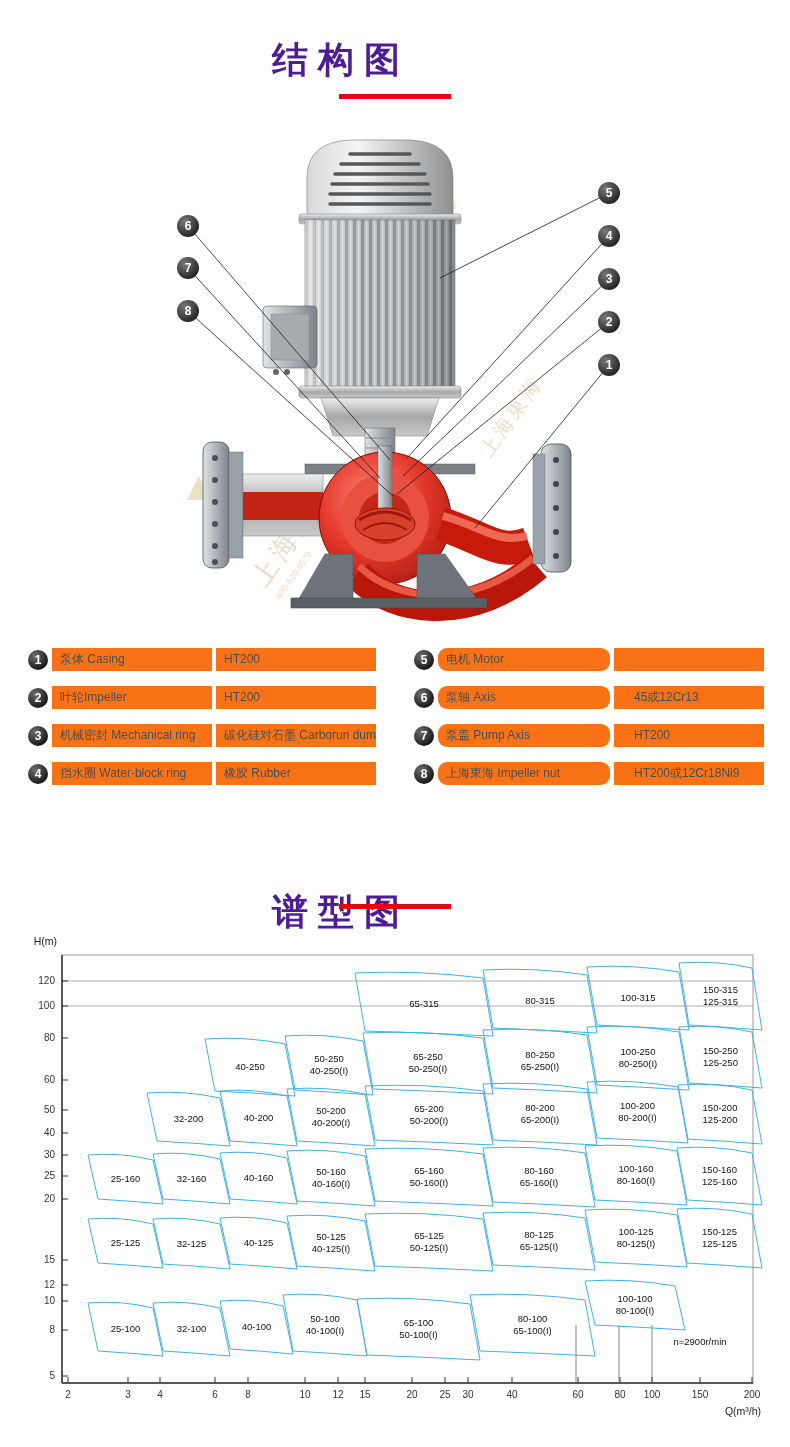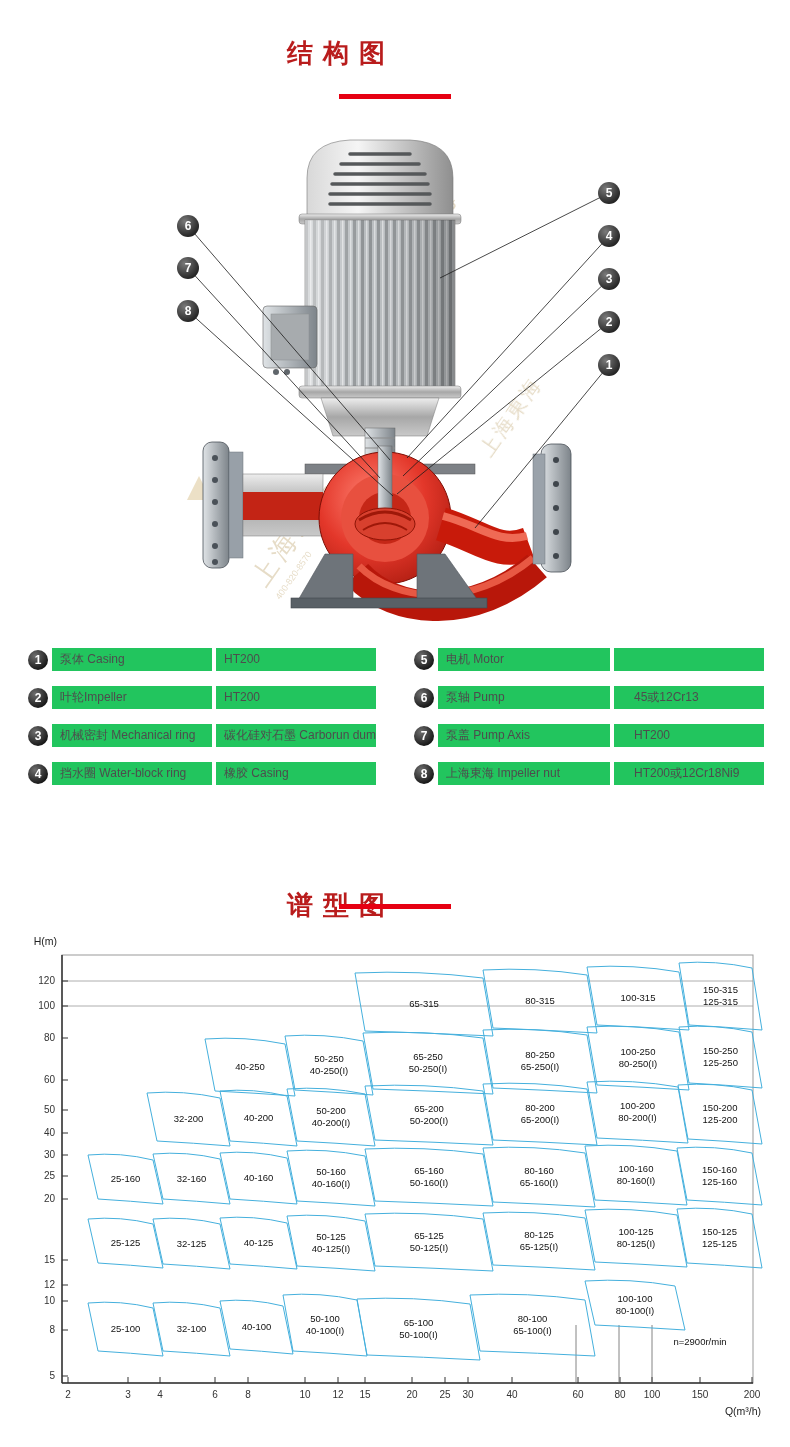--- a/index.html
+++ b/index.html
@@ -2,42 +2,42 @@
 <html><head>
 <meta charset="utf-8">
 <style>
   html,body{margin:0;padding:0;}
   body{
     width:790px;height:1447px;position:relative;background:#ffffff;
     font-family:"Liberation Sans","DejaVu Sans",sans-serif;color:#222;overflow:hidden;
   }
   .section-title{
     position:absolute;left:0;width:682px;text-align:center;
-    font-size:26px;font-weight:bold;color:#b91c1c;letter-spacing:10px;
+    font-size:36px;font-weight:bold;color:#4c1d95;letter-spacing:10px;
   }
   .title-underline{
     position:absolute;left:50%;transform:translateX(-50%);
     width:112px;height:5px;background:#e60012;
   }
   
   .parts-col{position:absolute;display:flex;flex-direction:column;gap:15px;}
   .part-row{display:flex;align-items:center;height:23px;}
   .part-num{
     width:20px;height:20px;border-radius:50%;flex:0 0 20px;
     background:radial-gradient(circle at 35% 30%, #6e6e6e, #161616 75%);
     color:#fff;font-size:12px;font-weight:bold;line-height:20px;text-align:center;
   }
   .part-cell{
-    height:23px;line-height:23px;background:#22c55e;color:#4d4d4d;
+    height:23px;line-height:23px;background:#f97316;color:#4d4d4d;
     font-size:12px;padding-left:8px;margin-left:4px;white-space:nowrap;overflow:hidden;
     box-sizing:border-box;
   }
   .cell-name-l{width:160px;}
   .cell-mat-l{width:160px;}
-  .cell-name-r{width:172px;}
+  .cell-name-r{width:172px;border-radius:9px;}
   .cell-mat-r{width:150px;padding-left:20px;}
   
   .tick{font-size:10px;fill:#333;}
   .rlabel{font-size:9.5px;fill:#111;}
   .axlabel{font-size:10.5px;fill:#222;}
 </style>
 </head>
 <body>
 
 <div class="section-title" style="top:36px;">结构图</div>
@@ -226,33 +226,33 @@
     <div class="part-cell cell-mat-l">HT200</div>
   </div>
   <div class="part-row">
     <div class="part-num">3</div>
     <div class="part-cell cell-name-l">机械密封 Mechanical ring</div>
     <div class="part-cell cell-mat-l">碳化硅对石墨 Carborun dum</div>
   </div>
   <div class="part-row">
     <div class="part-num">4</div>
     <div class="part-cell cell-name-l">挡水圈 Water-block ring</div>
-    <div class="part-cell cell-mat-l">橡胶 Casing</div>
+    <div class="part-cell cell-mat-l">橡胶 Rubber</div>
   </div>
 </div>
 
 <div class="parts-col" style="left:414px;top:648px;width:352px;">
   <div class="part-row">
     <div class="part-num">5</div>
     <div class="part-cell cell-name-r">电机 Motor</div>
     <div class="part-cell cell-mat-r"></div>
   </div>
   <div class="part-row">
     <div class="part-num">6</div>
-    <div class="part-cell cell-name-r">泵轴 Pump</div>
+    <div class="part-cell cell-name-r">泵轴 Axis</div>
     <div class="part-cell cell-mat-r">45或12Cr13</div>
   </div>
   <div class="part-row">
     <div class="part-num">7</div>
     <div class="part-cell cell-name-r">泵盖 Pump Axis</div>
     <div class="part-cell cell-mat-r">HT200</div>
   </div>
   <div class="part-row">
     <div class="part-num">8</div>
     <div class="part-cell cell-name-r">上海東海 Impeller nut</div>

